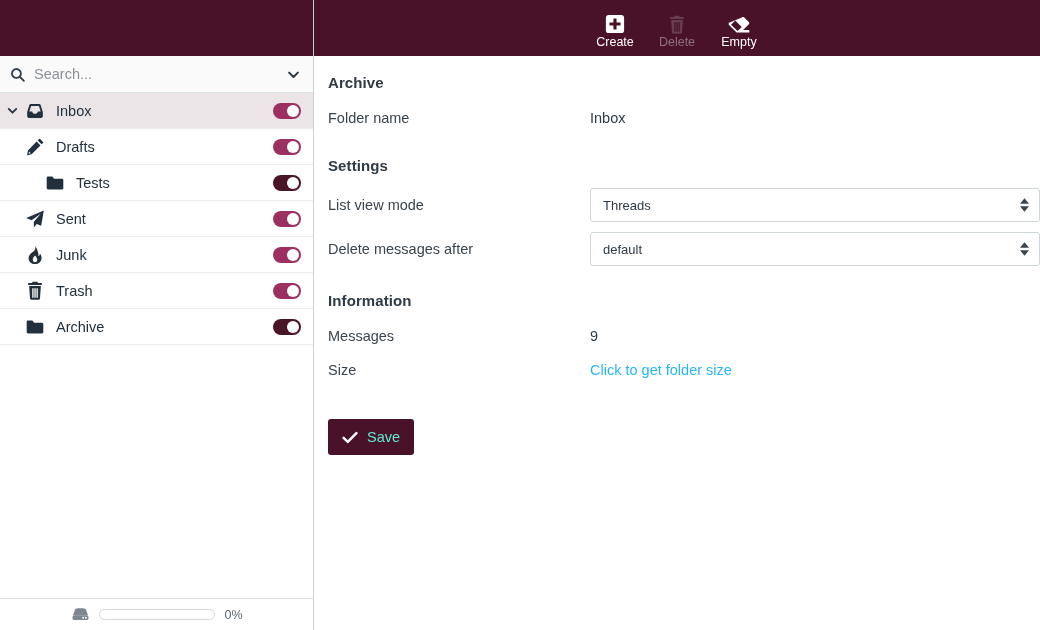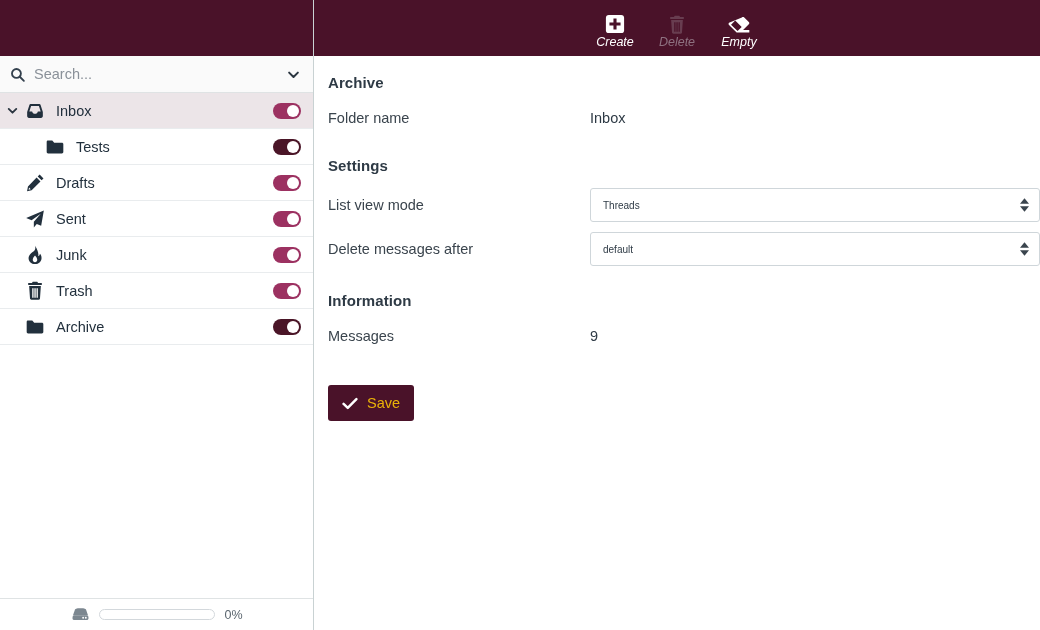--- a/index.html
+++ b/index.html
@@ -91,50 +91,50 @@
   .toolbar {
     height: 56px; flex: 0 0 56px; background: #4a1229;
     display: flex; align-items: center; justify-content: center; gap: 0px;
   }
   .tb-btn {
     width: 62px; display: flex; flex-direction: column; align-items: center;
     gap: 1px; color: #ffffff; cursor: pointer; padding-top: 2px;
   }
   .tb-btn.disabled { color: #8e7180; cursor: default; }
   .tb-ico { height: 24px; display: flex; align-items: flex-end; justify-content: center; }
-  .tb-label { font-size: 12.5px; line-height: 14px; font-style: italic; }
+  .tb-label { font-size: 12.5px; line-height: 14px; }
 
   .content { flex: 1 1 auto; padding: 18px 0 0 14px; }
   .sect-title {
     font-size: 15px; font-weight: bold; color: #2e3a45;
     margin: 0 0 14px 0; letter-spacing: .1px;
   }
   .sect-title.gap { margin-top: 26px; }
   .form-row { display: flex; align-items: center; min-height: 26px; margin-bottom: 8px; gap: 39px; }
   .form-row.select-row { min-height: 34px; margin-bottom: 10px; }
   .f-lbl { width: 223px; flex: 0 0 223px; font-size: 14.5px; color: #3a444d; }
   .f-val { font-size: 14.5px; color: #2e3a45; }
   .f-link { font-size: 14.5px; color: #29b6f6; cursor: pointer; }
 
   .select-wrap { position: relative; width: 450px; }
   .sel {
     width: 450px; height: 34px; border: 1px solid #cfd6da; border-radius: 3px;
     background: #ffffff; font-family: "Liberation Sans", sans-serif;
-    font-size: 10px; color: #2e3a45; padding: 0 28px 0 12px;
+    font-size: 13px; color: #2e3a45; padding: 0 28px 0 12px;
     appearance: none; -webkit-appearance: none; outline: none; cursor: pointer;
   }
   .sel-arrows {
     position: absolute; right: 11px; top: 50%; transform: translateY(-50%);
     pointer-events: none; color: #3a444d; display: flex; flex-direction: column; gap: 2px;
   }
 
   .save-btn {
     margin-top: 28px; margin-left: 0;
     height: 36px; min-width: 76px; padding: 0 14px;
-    background: #4a1229; color: #eab308; border: none; border-radius: 3px;
+    background: #4a1229; color: #5eead4; border: none; border-radius: 3px;
     font-family: "Liberation Sans", sans-serif; font-size: 14.5px;
     display: inline-flex; align-items: center; gap: 9px; cursor: pointer;
   }
 </style>
 </head>
 <body>
 
 <div class="app">
 
   <div class="sidebar">
@@ -166,37 +166,37 @@
           <span class="f-icon">
             <svg width="20" height="16" viewBox="0 0 24 20" fill="currentColor">
               <path d="M2.2 11.2 L5 2.6 C5.3 1.6 6 1.2 7 1.2 H17 C18 1.2 18.7 1.6 19 2.6 L21.8 11.2 V16.4 C21.8 17.8 20.9 18.6 19.5 18.6 H4.5 C3.1 18.6 2.2 17.8 2.2 16.4 Z M4.9 10.6 H8.4 C8.9 12.5 10.2 13.5 12 13.5 C13.8 13.5 15.1 12.5 15.6 10.6 H19.1 L16.9 3.9 H7.1 Z"></path>
             </svg>
           </span>
           <span class="f-label">Inbox</span>
           <div class="toggle"></div>
         </div>
         <div class="folder-row">
           <span class="twisty blank"></span>
+          <span class="f-icon">
+            <svg width="19" height="19" viewBox="0 0 24 24" fill="currentColor">
+              <path d="M17.2 1.9 L22.1 6.8 L19.7 9.2 L14.8 4.3 Z M13.4 5.7 L18.3 10.6 L7.1 21.8 L1.3 23 L2.5 17.1 Z M3.9 18.3 L3.3 21 L6 20.4 Z"></path>
+            </svg>
+          </span>
+          <span class="f-label">Drafts</span>
+          <div class="toggle"></div>
+        </div>
+        <div class="folder-row">
+          <span class="twisty blank"></span>
           <span class="f-icon" style="margin-left: 24px;">
             <svg width="20" height="16" viewBox="0 0 24 20" fill="currentColor">
               <path d="M1.6 3.6 C1.6 2.5 2.3 1.9 3.4 1.9 H8.6 L11 4.6 H20.6 C21.7 4.6 22.4 5.3 22.4 6.4 V16.4 C22.4 17.5 21.7 18.2 20.6 18.2 H3.4 C2.3 18.2 1.6 17.5 1.6 16.4 Z"></path>
             </svg>
           </span>
           <span class="f-label">Tests</span>
           <div class="toggle dark"></div>
-        </div>
-        <div class="folder-row">
-          <span class="twisty blank"></span>
-          <span class="f-icon">
-            <svg width="19" height="19" viewBox="0 0 24 24" fill="currentColor">
-              <path d="M17.2 1.9 L22.1 6.8 L19.7 9.2 L14.8 4.3 Z M13.4 5.7 L18.3 10.6 L7.1 21.8 L1.3 23 L2.5 17.1 Z M3.9 18.3 L3.3 21 L6 20.4 Z"></path>
-            </svg>
-          </span>
-          <span class="f-label">Drafts</span>
-          <div class="toggle"></div>
         </div>
         <div class="folder-row">
           <span class="twisty blank"></span>
           <span class="f-icon">
             <svg width="20" height="20" viewBox="0 0 24 24" fill="currentColor">
               <path d="M22.6 1.8 L1.4 10.9 L7.9 13.6 L18.9 5.6 L10.6 15.2 L10.6 22.2 L14.1 17.9 L19.4 20.2 Z"></path>
             </svg>
           </span>
           <span class="f-label">Sent</span>
           <div class="toggle"></div>
@@ -319,20 +319,24 @@
         </div>
       </div>
 
       <h3 class="sect-title gap">Information</h3>
 
       <div class="form-row">
         <span class="f-lbl">Messages</span>
         <span class="f-val">9</span>
       </div>
 
+      <div class="form-row">
+        <span class="f-lbl">Size</span>
+        <span class="f-link">Click to get folder size</span>
+      </div>
 
       <button class="save-btn">
         <span style="display:flex;align-items:center;">
           <svg width="16" height="13" viewBox="0 0 20 16" fill="none" stroke="#ffffff" stroke-width="3.1" stroke-linecap="round" stroke-linejoin="round">
             <polyline points="2,8.5 7.2,13.4 18,2.5"></polyline>
           </svg>
         </span>
         <span>Save</span>
       </button>
 

